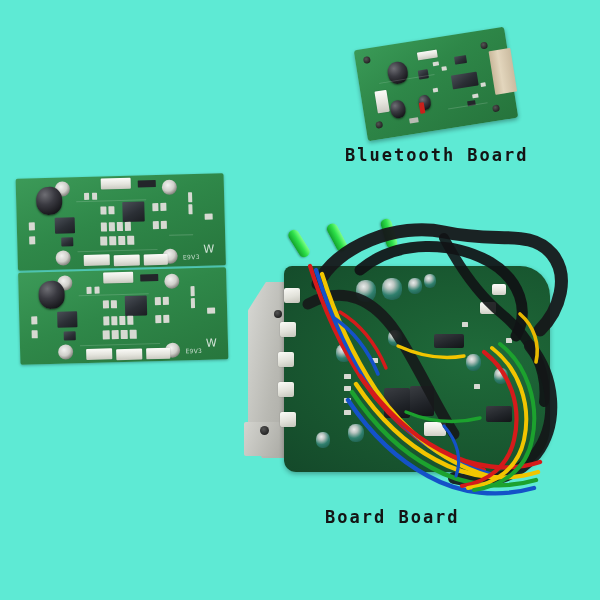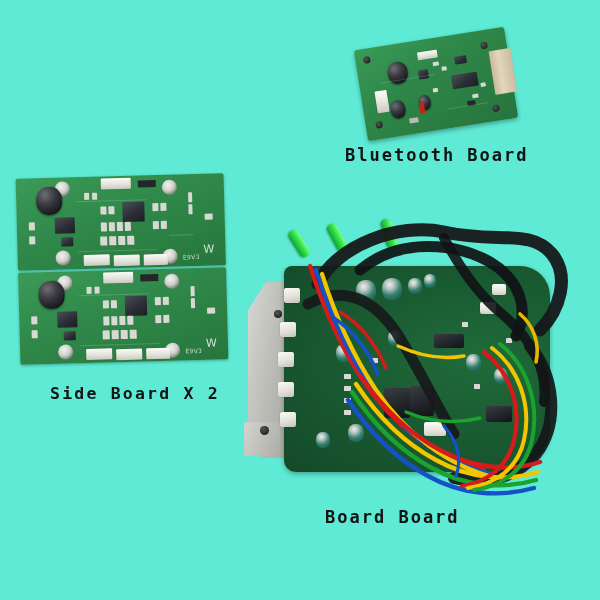--- a/index.html
+++ b/index.html
@@ -323,21 +323,20 @@
       <div class="smd" style="left:12px; top:58px; width:6px; height:8px;"></div>
 
       <div class="trace" style="left:60px; top:24px; width:70px; height:1px;"></div>
       <div class="trace" style="left:60px; top:74px; width:80px; height:1px;"></div>
 
       <div class="side-logo">W</div>
       <div class="side-code">E9V3</div>
     </div>
   </div>
 
-  <div class="caption" id="cap-side">Side Board X 2</div>
 
   <div id="mb">
 
     <div id="mb-bracket"></div>
     <div id="mb-tab"></div>
     <div class="hole dark" style="left:12px; top:200px; width:9px; height:9px;"></div>
     <div class="hole dark" style="left:26px; top:84px;  width:8px; height:8px;"></div>
 
     <div id="mb-green"></div>
 

